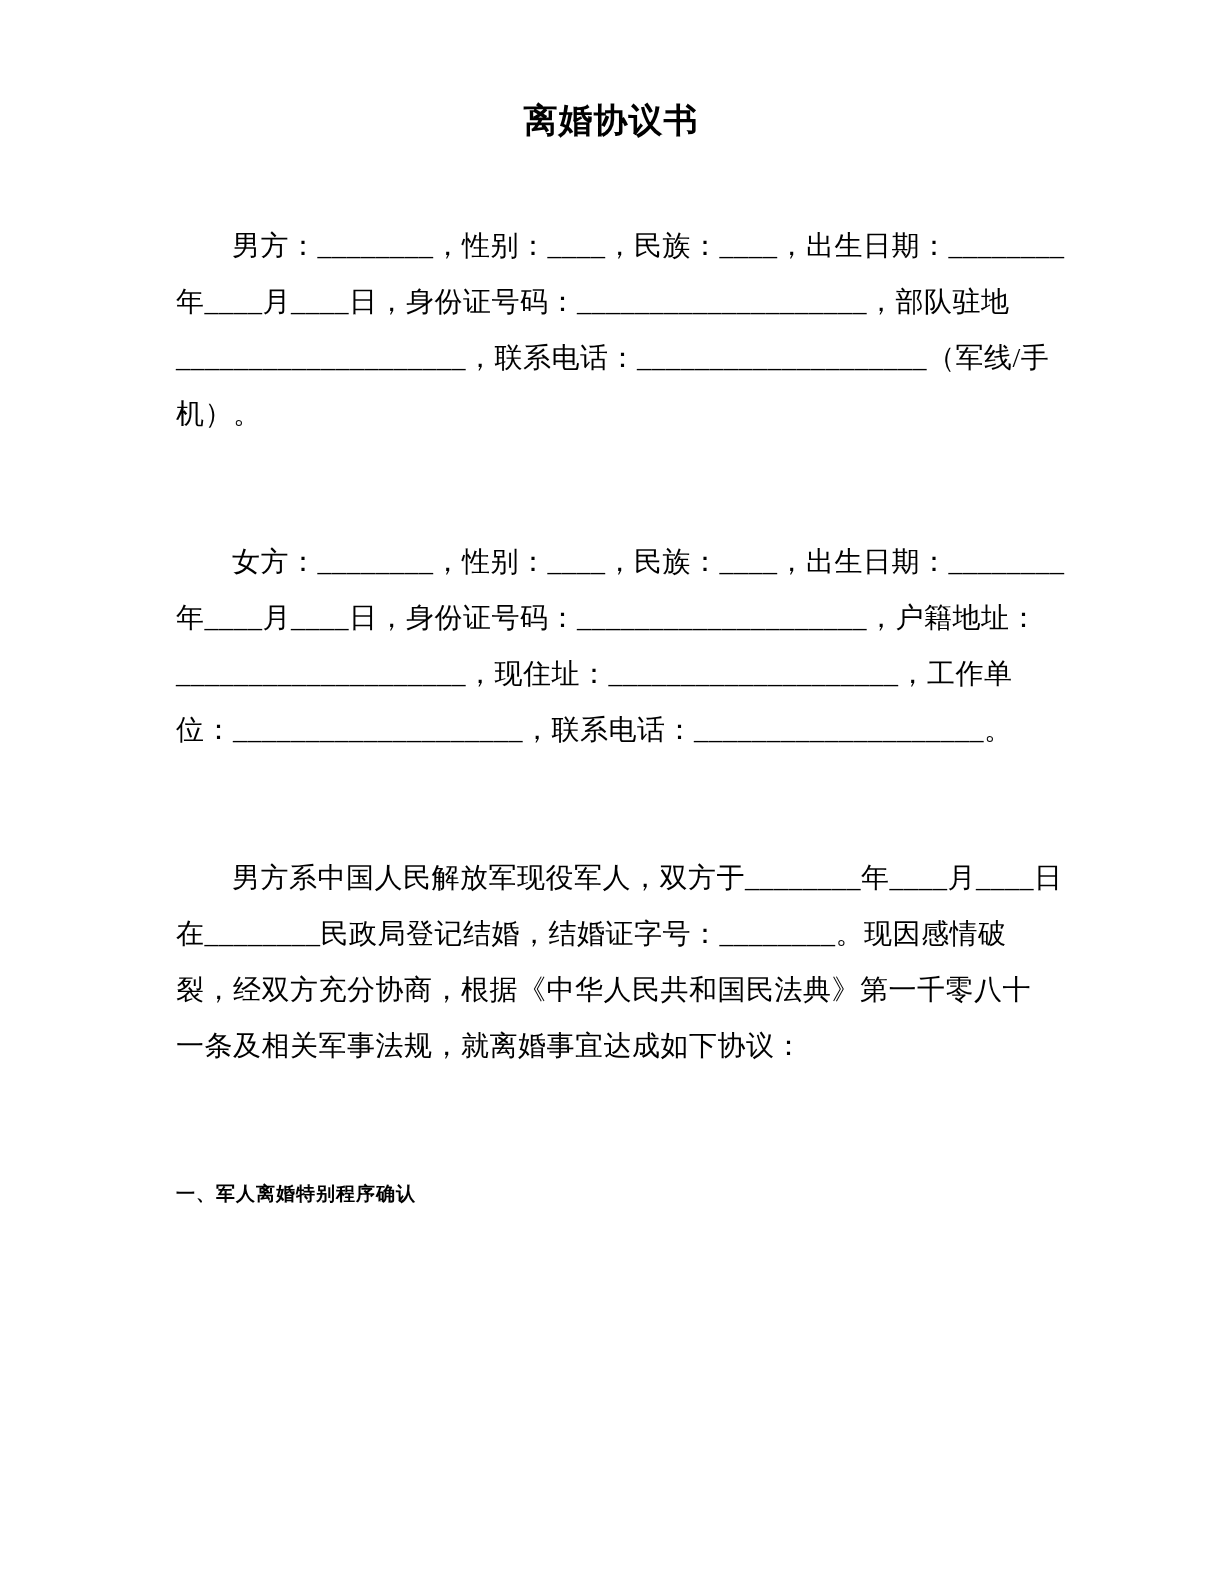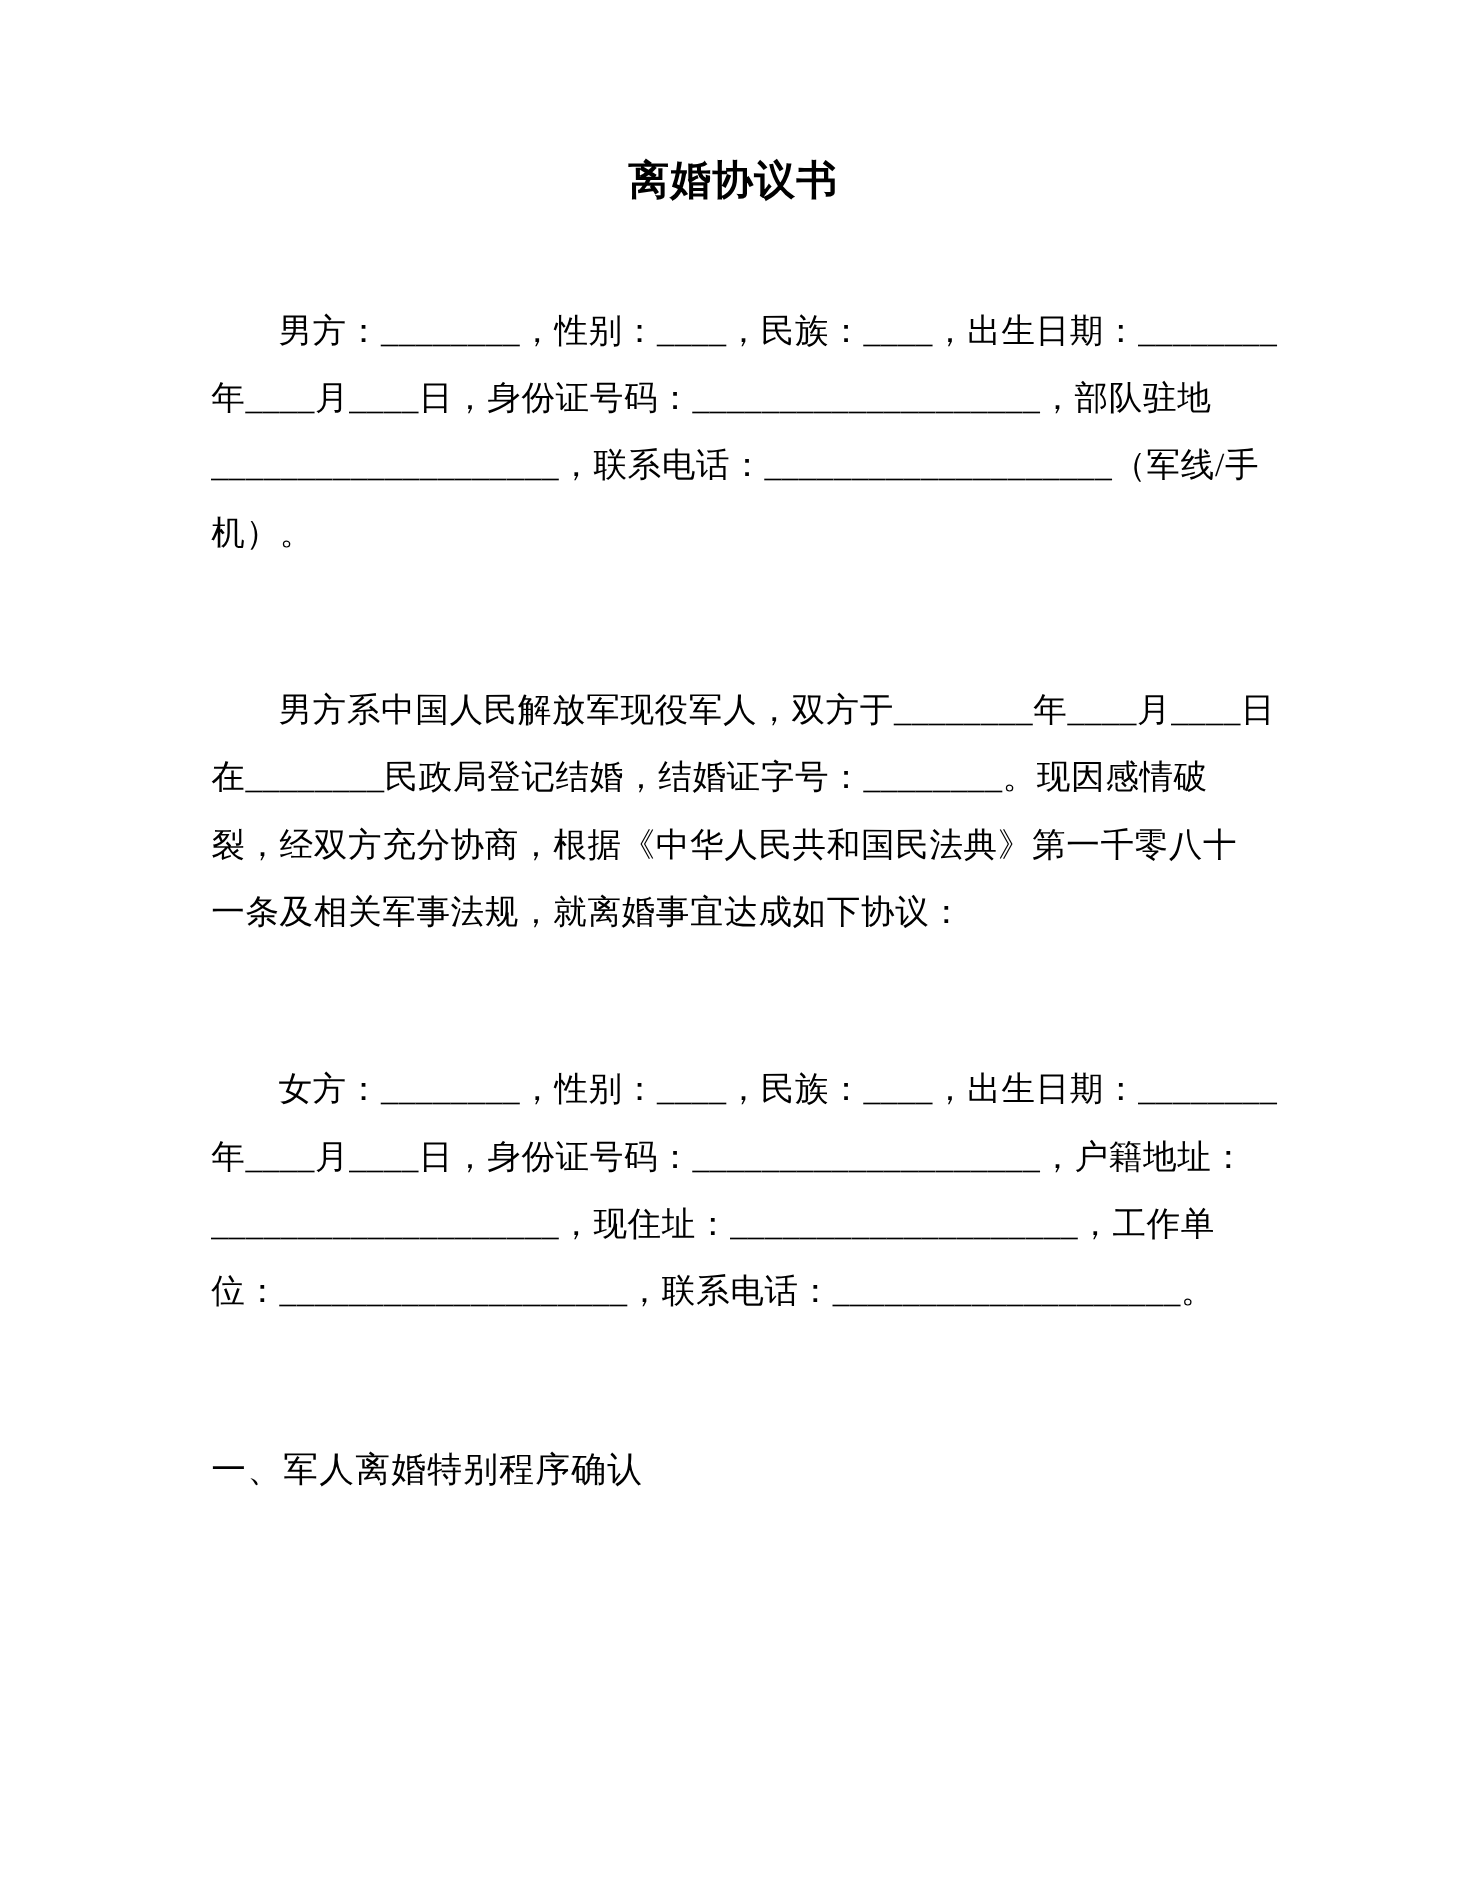--- a/index.html
+++ b/index.html
@@ -9,21 +9,21 @@
     width: 1224px;
     height: 1584px;
     margin: 0 auto;
     background: #ffffff;
     color: #000000;
     font-family: "Liberation Serif", "DejaVu Serif", serif;
     font-size: 28px;
     overflow: hidden;
   }
   .content {
-    padding: 120px 178px 0 176px;
+    padding: 89px 178px 0 176px;
   }
   .title {
     font-size: 34px;
     font-weight: bold;
     text-align: center;
     line-height: 64px;
     margin-bottom: 65px;
     letter-spacing: 1px;
   }
   .paragraph {
@@ -32,22 +32,22 @@
   .line {
     line-height: 56px;
     white-space: nowrap;
     letter-spacing: 0.5px;
     font-family: Liberation Serif, serif;
   }
   .line.first {
     text-indent: 56px;
   }
   .heading {
-    font-size: 29px;
-    font-weight: normal;
+    font-size: 19px;
+    font-weight: bold;
     line-height: 56px;
     letter-spacing: 1px;
     font-family: "Liberation Serif", "DejaVu Serif", serif;
   }
 </style>
 </head>
 <body>
 
 <div class="page">
   <div class="content">
@@ -55,29 +55,29 @@
     <h1 class="title">离婚协议书</h1>
 
     <div class="paragraph">
       <div class="line first">男方：________，性别：____，民族：____，出生日期：________</div>
       <div class="line">年____月____日，身份证号码：____________________，部队驻地</div>
       <div class="line">____________________，联系电话：____________________（军线/手</div>
       <div class="line">机）。</div>
     </div>
 
     <div class="paragraph">
+      <div class="line first">女方：________，性别：____，民族：____，出生日期：________</div>
+      <div class="line">年____月____日，身份证号码：____________________，户籍地址：</div>
+      <div class="line">____________________，现住址：____________________，工作单</div>
+      <div class="line">位：____________________，联系电话：____________________。</div>
+    </div>
+
+    <div class="paragraph">
       <div class="line first">男方系中国人民解放军现役军人，双方于________年____月____日</div>
       <div class="line">在________民政局登记结婚，结婚证字号：________。现因感情破</div>
       <div class="line">裂，经双方充分协商，根据《中华人民共和国民法典》第一千零八十</div>
       <div class="line">一条及相关军事法规，就离婚事宜达成如下协议：</div>
-    </div>
-
-    <div class="paragraph">
-      <div class="line first">女方：________，性别：____，民族：____，出生日期：________</div>
-      <div class="line">年____月____日，身份证号码：____________________，户籍地址：</div>
-      <div class="line">____________________，现住址：____________________，工作单</div>
-      <div class="line">位：____________________，联系电话：____________________。</div>
     </div>
 
     <h2 class="heading">一、军人离婚特别程序确认</h2>
 
   </div>
 </div>
 
 </body></html>

